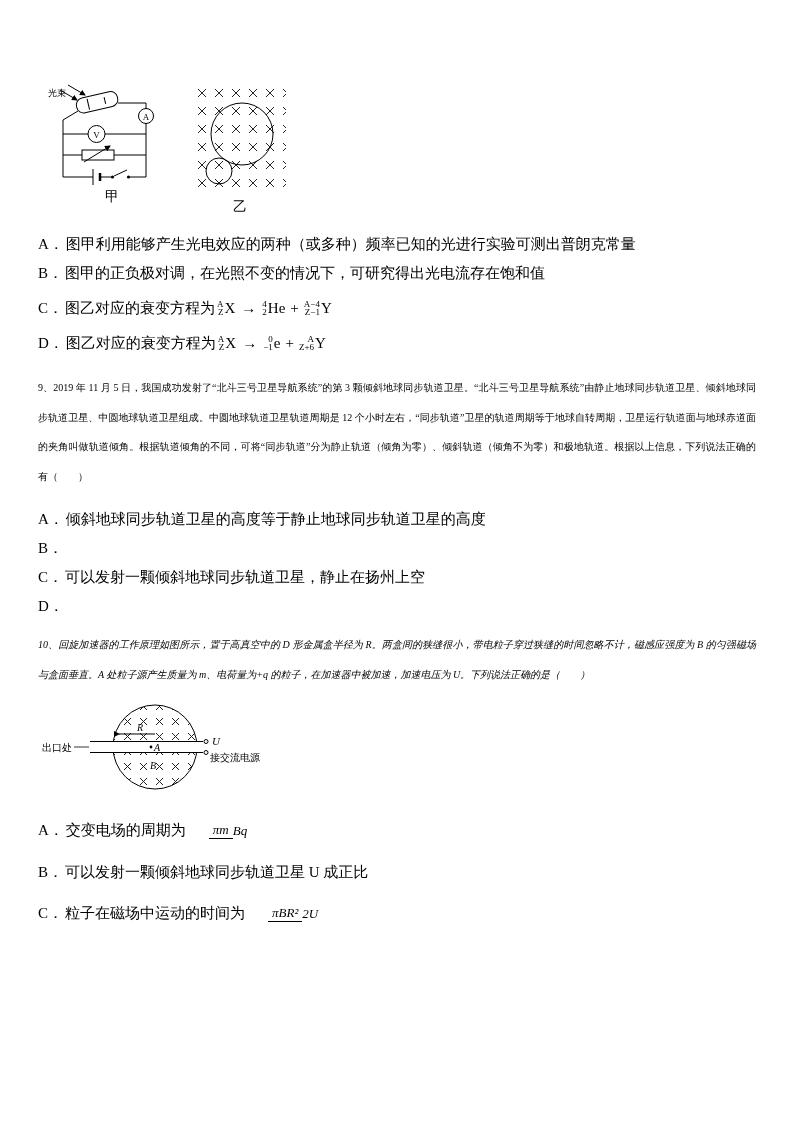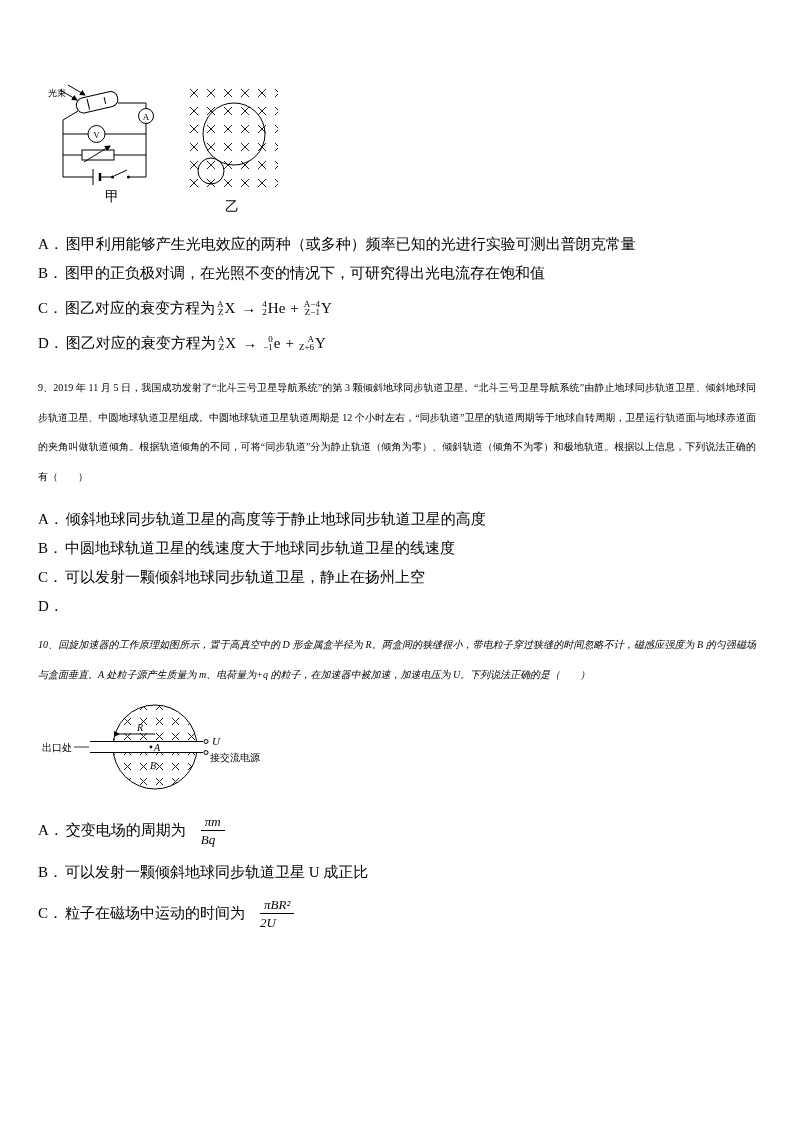--- a/index.html
+++ b/index.html
@@ -9,21 +9,21 @@
     width:794px; height:1123px;
     background:#ffffff;
     color:#000;
     font-family:"Liberation Serif","DejaVu Serif",serif;
     overflow:hidden;
     margin:0 auto;
   }
   .content { position:absolute; top:84px; left:38px; width:718px; }
 
   
-  .figures-row { display:flex; align-items:flex-start; gap:10px; margin-left:10px; }
+  .figures-row { display:flex; align-items:flex-start; gap:18px; margin-left:10px; }
   figure { display:flex; flex-direction:column; align-items:center; }
   figcaption { font-size:14px; margin-top:2px; }
   svg { display:block; }
   .svg-label { font-family:"Liberation Serif","DejaVu Serif",serif; }
 
   
   .opt { font-size:15px; line-height:20px; margin-top:9px; display:flex; align-items:center; flex-wrap:wrap; }
   .opt-first { margin-top:18px; }
   .opt-eq { margin-top:15px; }
   .opt-label { margin-right:2px; white-space:nowrap; }
@@ -34,21 +34,21 @@
   .para-q10 { margin-top:14px;font-style:italic; }
 
   
   .nuclide { display:inline-flex; align-items:center; margin:0 2px; }
   .scripts { display:inline-flex; flex-direction:column; align-items:flex-end; font-size:9px; line-height:8.5px; margin-right:1px; }
   .sym { font-size:15px; }
   .eq-arrow { margin:0 4px; }
   .eq-plus { margin:0 3px; }
 
   
-  .frac { display:inline-flex; flex-direction:column; font-size:13px; line-height:15px; margin-left:15px; font-style:italic; }
+  .frac { display:inline-flex; align-items:center; font-size:13px; line-height:15px; margin-left:23px; font-style:italic; }
   .frac-num { border-bottom:1px solid #000; padding:0 4px 1px; }
   .frac-den { padding-top:1px; }
 
   .fig-block { margin-top:10px; margin-left:2px; }
   .opt-frac { min-height:38px; }
 </style>
 </head>
 <body>
 
 <div class="page">
@@ -201,21 +201,20 @@
     </div>
 
     <p class="para">9、2019 年 11 月 5 日，我国成功发射了“北斗三号卫星导航系统”的第 3 颗倾斜地球同步轨道卫星。“北斗三号卫星导航系统”由静止地球同步轨道卫星、倾斜地球同步轨道卫星、中圆地球轨道卫星组成。中圆地球轨道卫星轨道周期是 12 个小时左右，“同步轨道”卫星的轨道周期等于地球自转周期，卫星运行轨道面与地球赤道面的夹角叫做轨道倾角。根据轨道倾角的不同，可将“同步轨道”分为静止轨道（倾角为零）、倾斜轨道（倾角不为零）和极地轨道。根据以上信息，下列说法正确的有（　　）</p>
 
     <div class="opt opt-first">
       <span class="opt-label">A．</span>
       <span class="opt-text">倾斜地球同步轨道卫星的高度等于静止地球同步轨道卫星的高度</span>
     </div>
     <div class="opt">
       <span class="opt-label">B．</span>
-      <span class="opt-text">中圆地球轨道卫星的线速度大于地球同步轨道卫星的线速度</span>
     </div>
     <div class="opt">
       <span class="opt-label">C．</span>
       <span class="opt-text">可以发射一颗倾斜地球同步轨道卫星，静止在扬州上空</span>
     </div>
     <div class="opt">
       <span class="opt-label">D．</span>
     </div>
 
     <p class="para para-q10">10、回旋加速器的工作原理如图所示，置于高真空中的 D 形金属盒半径为 R。两盒间的狭缝很小，带电粒子穿过狭缝的时间忽略不计，磁感应强度为 B 的匀强磁场与盒面垂直。A 处粒子源产生质量为 m、电荷量为+q 的粒子，在加速器中被加速，加速电压为 U。下列说法正确的是（　　）</p>

